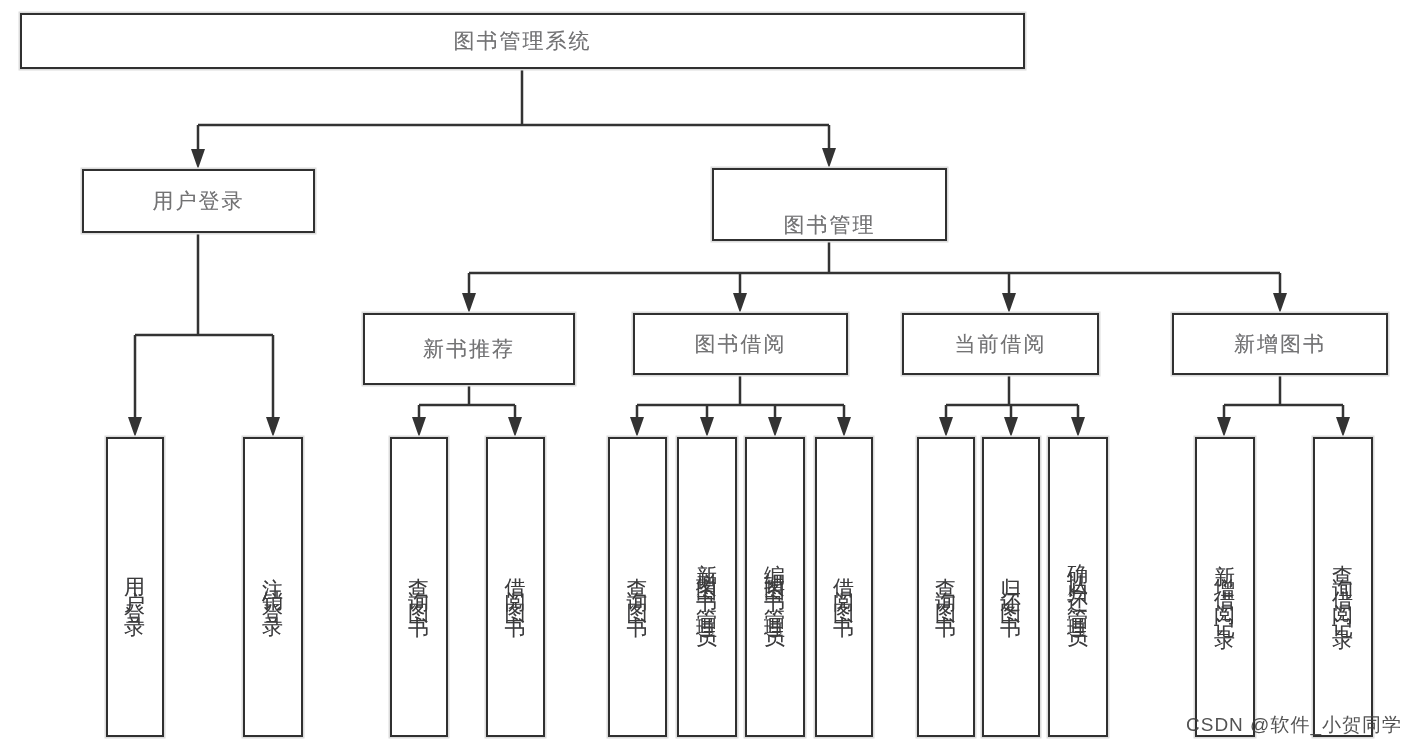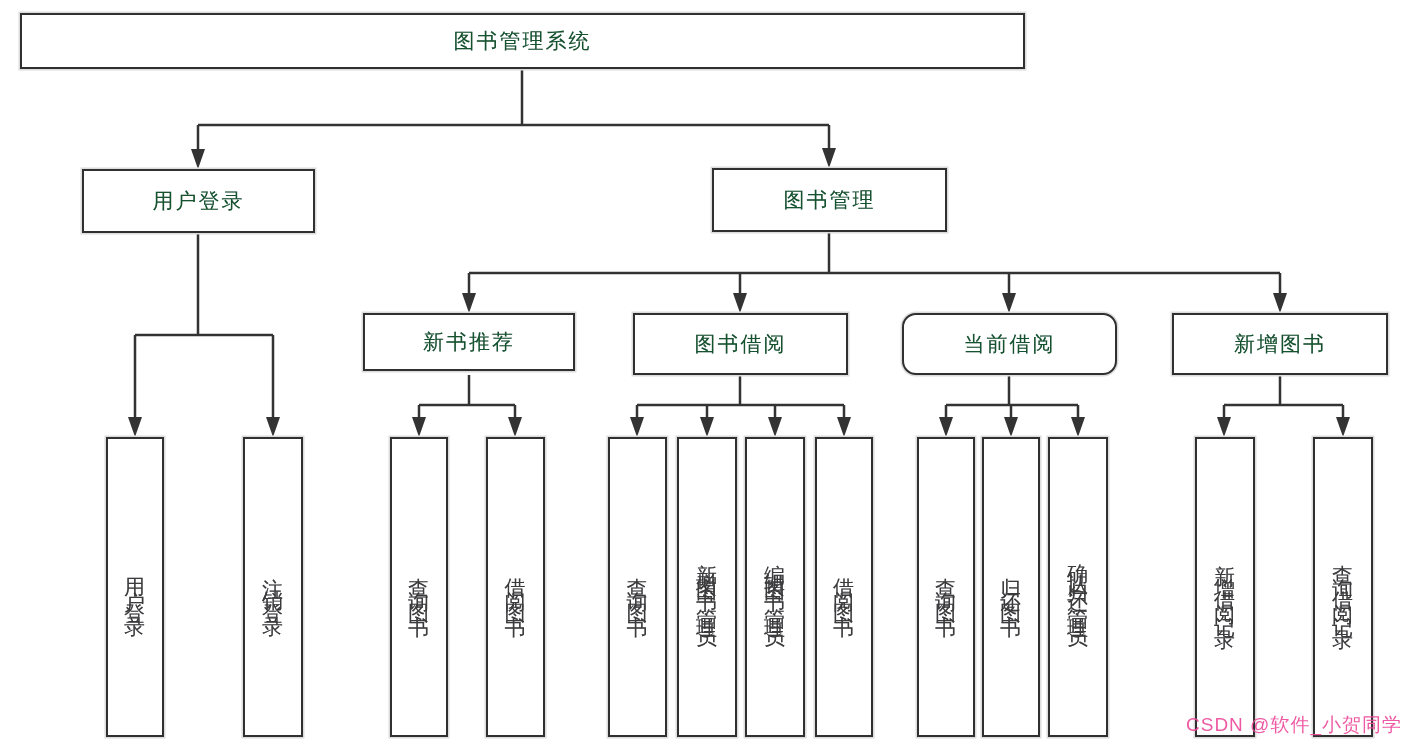--- a/index.html
+++ b/index.html
@@ -24,21 +24,21 @@
     box-shadow: 0 0 0 1.5px #dcdcdc;
     box-sizing: border-box;
     display: flex;
     align-items: center;
     justify-content: center;
     z-index: 2;
   }
   .hlabel {
     font-size: 21px;
     letter-spacing: 2px;
-    color: #14532d;
+    color: #737373;
     white-space: nowrap;
     text-shadow: 0 0 0.5px rgba(60,60,90,0.35);
   }
   .vlabel {
     writing-mode: vertical-rl;
     text-orientation: mixed;
     font-size: 21px;
     line-height: 1;
     letter-spacing: 13px;
     color: #3b3b3b;
@@ -46,21 +46,21 @@
     text-shadow: 0 0 0.5px rgba(60,60,90,0.35);
   }
   .vlabel.long { letter-spacing: 9px; }
   .watermark {
     position: absolute;
     left: 1186px;
     top: 712px;
     z-index: 3;
     font-size: 19px;
     letter-spacing: 1px;
-    color: #ec4899;
+    color: #404040;
     opacity: 0.9;
     white-space: nowrap;
   }
 </style>
 </head>
 <body>
 
 <div class="canvas">
 
   <svg class="wires" viewBox="0 0 1405 747" xmlns="http://www.w3.org/2000/svg">
@@ -100,31 +100,31 @@
     </g>
   </svg>
 
   <div class="box" style="left:20px; top:13px; width:1005px; height:56px;">
     <span class="hlabel">图书管理系统</span>
   </div>
 
   <div class="box" style="left:82px; top:169px; width:233px; height:64px;">
     <span class="hlabel">用户登录</span>
   </div>
-  <div class="box" style="left:712px; top:168px; width:235px; height:64px;">
+  <div class="box" style="left:712px; top:168px; width:235px; height:73px;align-items:flex-end;">
     <span class="hlabel">图书管理</span>
   </div>
 
-  <div class="box" style="left:363px; top:313px; width:212px; height:58px;">
+  <div class="box" style="left:363px; top:313px; width:212px; height:72px;">
     <span class="hlabel">新书推荐</span>
   </div>
   <div class="box" style="left:633px; top:313px; width:215px; height:62px;text-align:right;">
     <span class="hlabel">图书借阅</span>
   </div>
-  <div class="box" style="left:902px; top:313px; width:215px; height:62px;border-radius:14px;">
+  <div class="box" style="left:902px; top:313px; width:197px; height:62px;">
     <span class="hlabel">当前借阅</span>
   </div>
   <div class="box" style="left:1172px; top:313px; width:216px; height:62px;">
     <span class="hlabel">新增图书</span>
   </div>
 
   <div class="box" style="left:106px; top:437px; width:58px; height:300px;">
     <span class="vlabel">用户登录</span>
   </div>
   <div class="box" style="left:243px; top:437px; width:60px; height:300px;">

